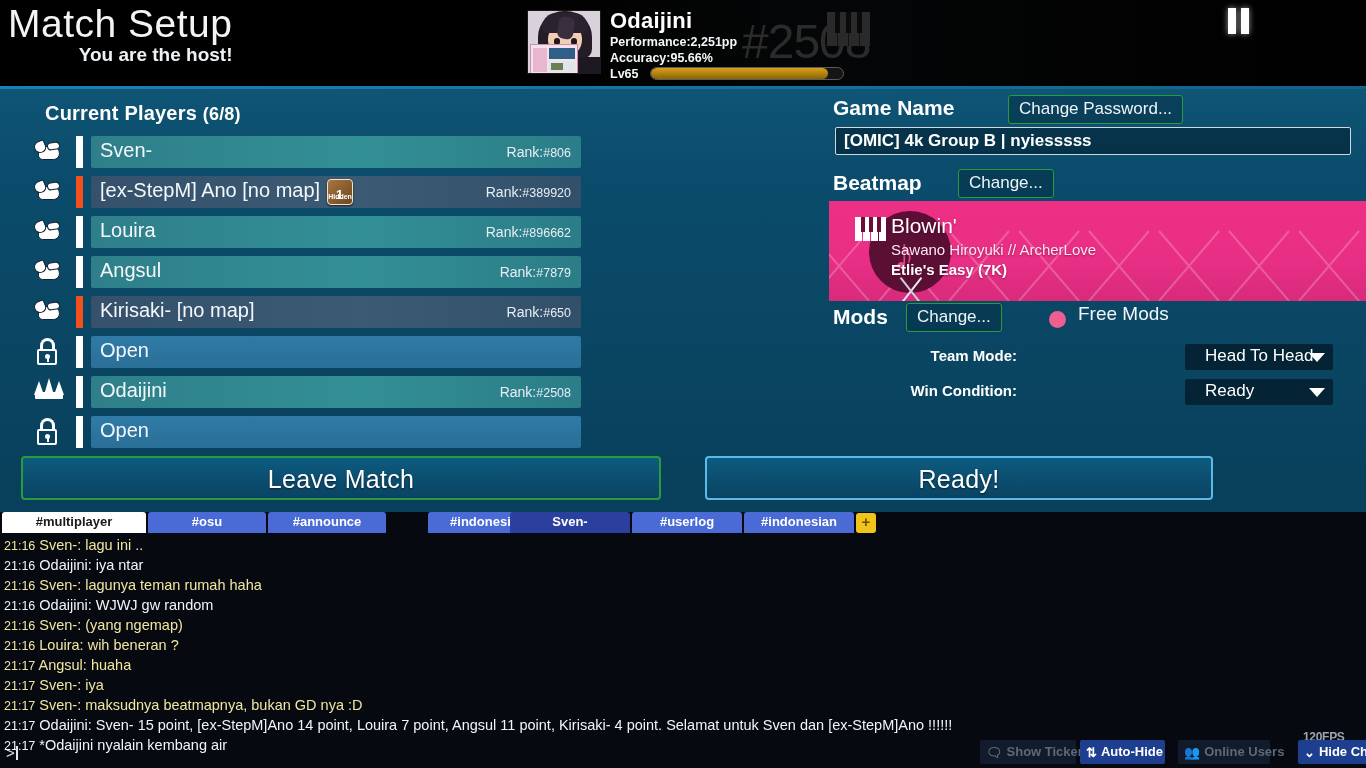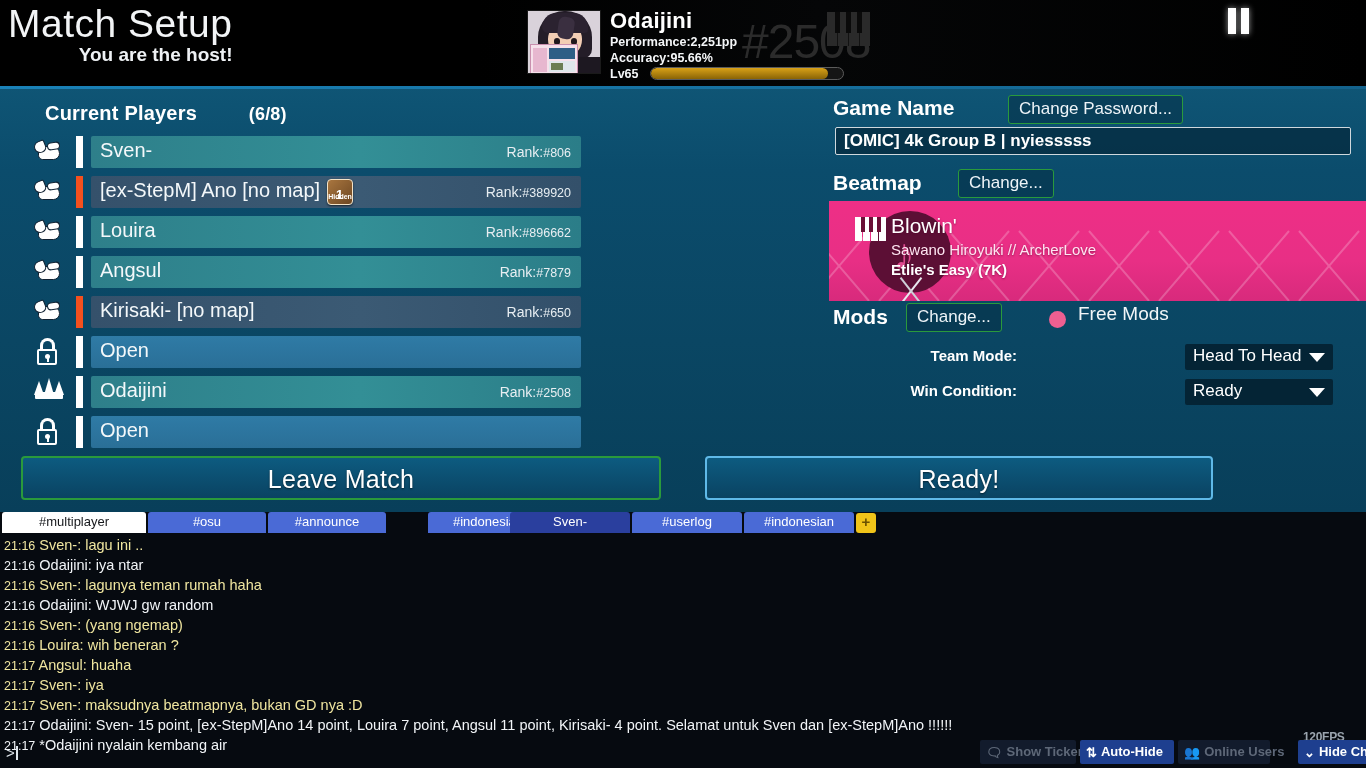--- a/index.html
+++ b/index.html
@@ -80,21 +80,21 @@
   .body-wrap:before{
     content:""; position:absolute; left:0; top:0; width:100%; height:3px;
     background:linear-gradient(to right,#1a82b8,#13628c);
   }
 
   
   .players-title {
     position:absolute; left:45px; top:16px;
     font-size:20px; font-weight:bold; color:#fff; letter-spacing:0.2px;
   }
-  .players-title .cnt { font-size:18px;margin-left:46px; }
+  .players-title .cnt { font-size:18px; }
 
   .plist { position:absolute; left:34px; top:46px; width:560px; }
   .prow { position:relative; height:40px; margin-bottom:0px; }
   .pslot-icon {
     position:absolute; left:0; top:6px; width:32px; height:28px;
   }
   .pbar {
     position:absolute; left:38px; top:4px; width:16px; height:32px;
   }
   .pbar i { position:absolute; left:4px; top:0; width:7px; height:32px; display:block; }
@@ -226,37 +226,37 @@
   .sel-row { position:absolute; width:520px; height:28px;text-align:right; }
   .sel-row .sl {
     position:absolute; right:336px; top:3px; font-size:15px; font-weight:bold; color:#fff;
     white-space:nowrap;
   }
   .sel-box {
     position:absolute; left:352px; top:0; width:148px; height:26px;
     background:rgba(3,30,46,.85); border-radius:2px;
   }
   .sel-box .sv {
-    position:absolute; left:8px; top:2px; font-size:17px; font-weight:300; color:#fff;
+    position:absolute; left:20px; top:2px; font-size:17px; font-weight:300; color:#fff;
   }
   .chev {
     position:absolute; right:8px; top:9px; width:0; height:0;
     border-left:8px solid transparent; border-right:8px solid transparent;
     border-top:9px solid #fff;
   }
   .row-team { top:248px; }
   .row-win { top:283px; }
 
   
   .chat { position:absolute; left:0; top:512px; width:1366px; height:256px; background:#060a10; }
   .tabs { position:absolute; left:0; top:0; width:1366px; height:22px; }
   .tab {
     position:absolute; top:0; height:21px;
     border-radius:3px 3px 0 0;
-    font-size:13px; font-weight:normal; text-align:center; line-height:20px;
+    font-size:13px; font-weight:bold; text-align:center; line-height:20px;
     color:#ffffff; background:#4a6ad6;
   }
   .tab.active { background:#ffffff; color:#16181c; }
   .tab.pm { background:#2a3f9e; }
   .tab-add {
     position:absolute; top:1px; width:20px; height:20px; border-radius:3px;
     background:#f0c419; text-align:center; line-height:18px; font-size:15px;
     font-weight:bold; color:#6b5200;
   }
   .msgs { position:absolute; left:0; top:24px; width:1366px; height:204px; }
@@ -570,17 +570,17 @@
 
   <div class="chat-input">
     <span class="prompt"><span>&gt;</span><span class="caret"></span></span>
   </div>
 </div>
 
 <div class="statusbar">
   <div class="fps">120FPS</div>
   <div id="sbtns">
       <div class="sbtn off" style="left: 980px; width: 96px;"><span class="gi">🗨</span><span>Show Ticker</span></div>
-      <div class="sbtn on" style="left: 1080px; width: 94px;"><span class="gi">⇅</span><span>Auto-Hide</span></div>
+      <div class="sbtn on" style="left: 1080px; width: 85px;"><span class="gi">⇅</span><span>Auto-Hide</span></div>
       <div class="sbtn off" style="left: 1178px; width: 92px;"><span class="gi">👥</span><span>Online Users</span></div>
       <div class="sbtn on" style="left: 1298px; width: 88px; text-align: right;"><span class="gi">⌄</span><span>Hide Chat</span></div>
     </div>
 </div>
 
 </body></html>

